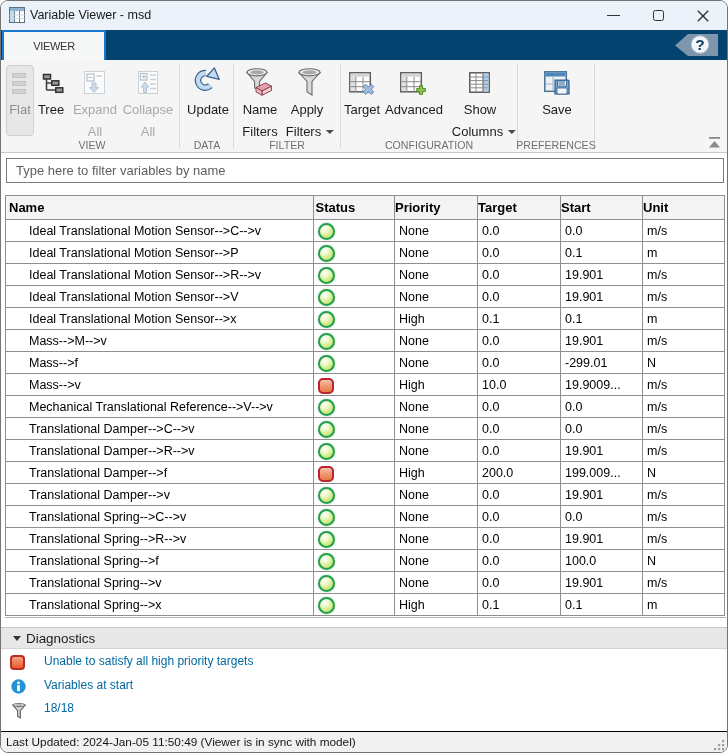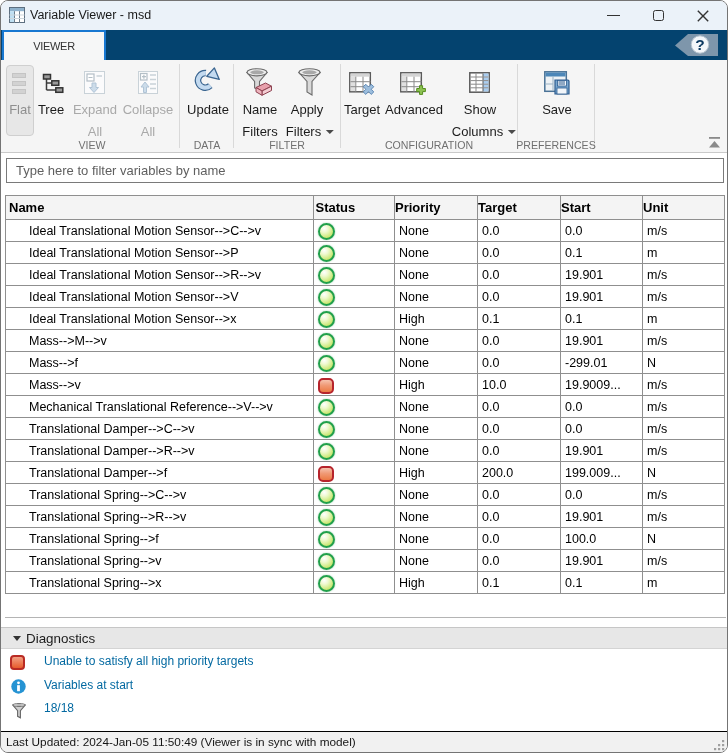--- a/index.html
+++ b/index.html
@@ -325,20 +325,28 @@
           <td>19.901</td>
           <td>m/s</td>
         </tr>
     <tr>
           <td class="nm">Translational Damper--&gt;f</td>
           <td class="st"><span class="ledr"></span></td>
           <td>High</td>
           <td>200.0</td>
           <td>199.009...</td>
           <td>N</td>
+        </tr>
+    <tr>
+          <td class="nm">Translational Damper--&gt;v</td>
+          <td class="st"><span class="led"></span></td>
+          <td>None</td>
+          <td>0.0</td>
+          <td>19.901</td>
+          <td>m/s</td>
         </tr>
     <tr>
           <td class="nm">Translational Spring--&gt;C--&gt;v</td>
           <td class="st"><span class="led"></span></td>
           <td>None</td>
           <td>0.0</td>
           <td>0.0</td>
           <td>m/s</td>
         </tr>
     <tr>

